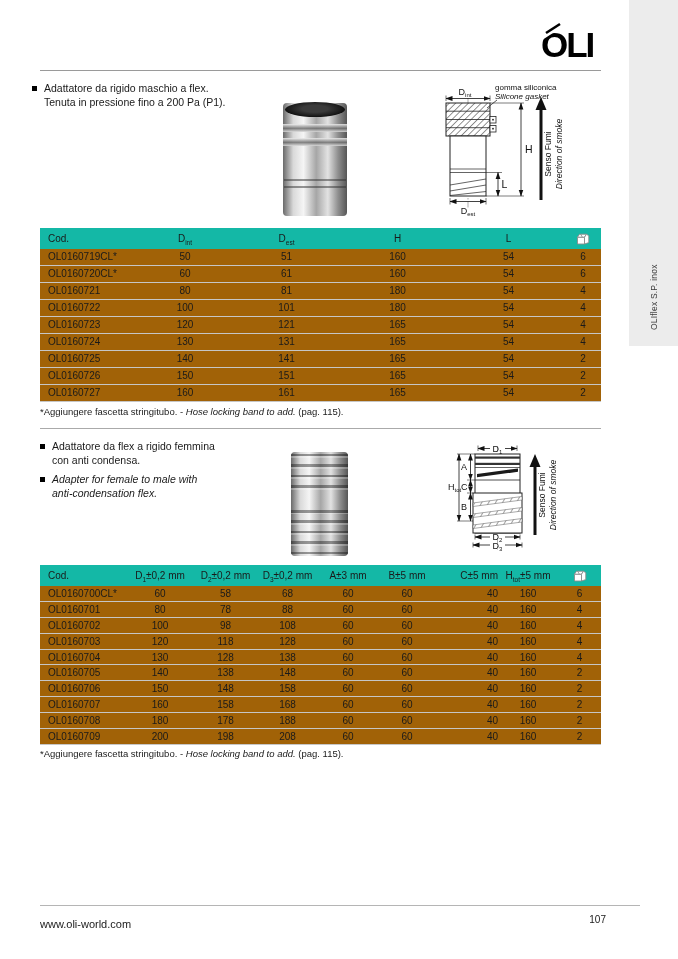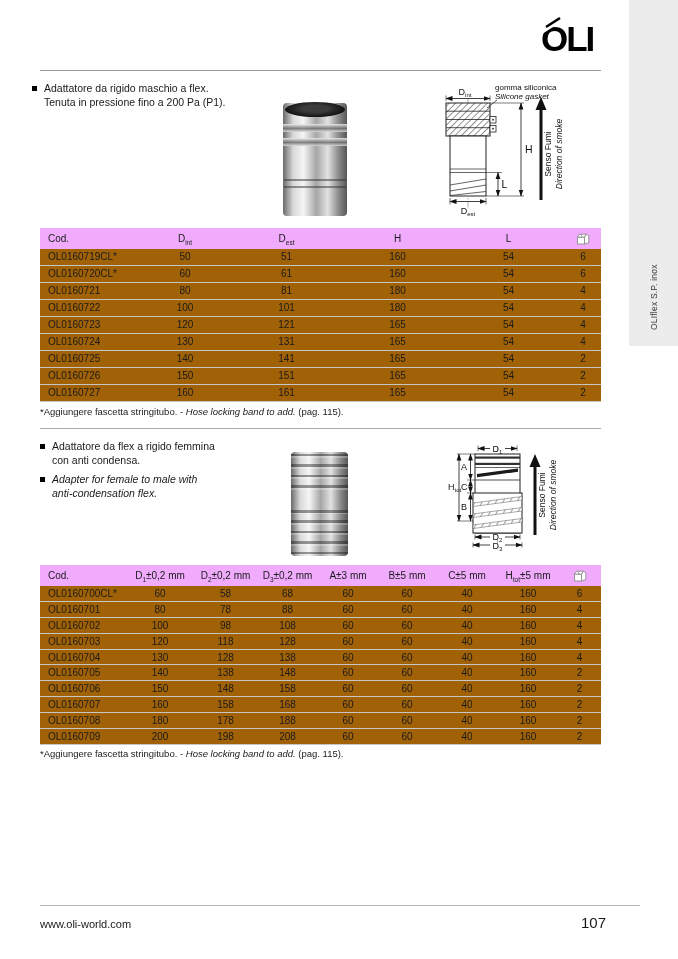--- a/index.html
+++ b/index.html
@@ -9,21 +9,21 @@
   }
   
   .gray-strip { position:absolute; left:629px; top:0; width:49px; height:346px; background:#ececec; }
   .strip-label {
     position:absolute; left:629px; top:255px; width:49px; height:85px;
     display:flex; align-items:center; justify-content:center;
     writing-mode:vertical-rl; transform:rotate(180deg);
     font-size:8.5px; color:#3a3a3a; letter-spacing:.2px;
   }
   
-  .logo { position:absolute; left:541px; top:18px; width:62px; height:42px; }
+  .logo { position:absolute; left:541px; top:24px; width:62px; height:42px; }
   
   .rule { position:absolute; height:1px; background:#9a9a9a; }
   .rule-header { left:40px; top:70px; width:561px; }
   .rule-mid    { left:40px; top:428px; width:561px; background:#aaa; }
   .rule-footer { left:40px; top:905px; width:600px; background:#b5b5b5; }
   
   .desc-block { position:absolute; width:245px; }
   .desc-item { display:flex; margin-bottom:6px; }
   .desc-item .sq { flex:0 0 5px; width:5px; height:5px; background:#000; margin:4px 7px 0 0; }
   .desc-lines { font-size:10.5px; line-height:13.5px; }
@@ -39,46 +39,46 @@
     background:linear-gradient(180deg,#f1f1f1,#6f6f6f 55%,#dedede); opacity:.85; }
   .photo1 .seam { position:absolute; left:1px; right:1px; height:2px; background:rgba(50,50,50,.5); }
   .photo2 { left:291px; top:452px; width:57px; height:104px; }
   .photo2 .ribs { position:absolute; left:0; right:0;
     background:repeating-linear-gradient(180deg, rgba(10,10,10,.4) 0 2.5px, rgba(255,255,255,.25) 2.5px 4.5px, transparent 4.5px 10.5px); }
   
   .drawing { position:absolute; }
   .drawing text { fill:#111; }
   
   .spec-table { position:absolute; left:40px; width:561px; font-size:10px; }
-  .t-head { display:flex; background:#f0abfc; height:21px; line-height:21px; }
+  .t-head { display:flex; background:#14b8a6; height:21px; line-height:21px; }
   .t-row  { display:flex; height:17px; line-height:16px; border-bottom:1px solid #c6c6c6; box-sizing:border-box; background:#a16207; }
   .t2 .t-row { height:15.9px; line-height:15px; }
   .t-cell { box-sizing:border-box; white-space:nowrap; overflow:visible; }
   sub { font-size:6.5px; line-height:0; }
   .t1-c0 { width:100px; text-align:left; padding-left:8px; }
   .t1-c1 { width:90px;  text-align:center; }
   .t1-c2 { width:113px; text-align:center; }
   .t1-c3 { width:109px; text-align:center; }
   .t1-c4 { width:113px; text-align:center; }
   .t1-c5 { flex:1; text-align:center; }
   .t2-c0 { width:86px; text-align:left; padding-left:8px; }
   .t2-c1 { width:68px; text-align:center; }
   .t2-c2 { width:63px; text-align:center; }
   .t2-c3 { width:61px; text-align:center; }
   .t2-c4 { width:60px; text-align:center; }
   .t2-c5 { width:58px; text-align:center; }
-  .t2-c6 { width:62px; text-align:center; }
+  .t2-c6 { width:62px; text-align:right; }
   .t2-c7 { width:60px; text-align:center; }
   .t2-c8 { flex:1; text-align:center; }
   .pkg-wrap svg { vertical-align:middle; }
   
   .footnote { position:absolute; left:40px; font-size:9.5px; color:#1a1a1a; }
   
   .footer-url  { position:absolute; left:40px; top:918px; font-size:11px; }
-  .footer-page { position:absolute; left:555px; top:914px; width:51px; text-align:right; font-size:15px; }
+  .footer-page { position:absolute; left:555px; top:914px; width:51px; text-align:right; font-size:10px; }
 </style>
 </head>
 <body>
 
 <div class="page">
 
   <svg width="0" height="0" style="position:absolute" aria-hidden="true">
     <defs>
       <marker id="aE" markerWidth="8" markerHeight="6" refX="6.5" refY="3" orient="auto" markerUnits="userSpaceOnUse">
           <path d="M0,0.6 L7,3 L0,5.4 Z" fill="#111"></path>

